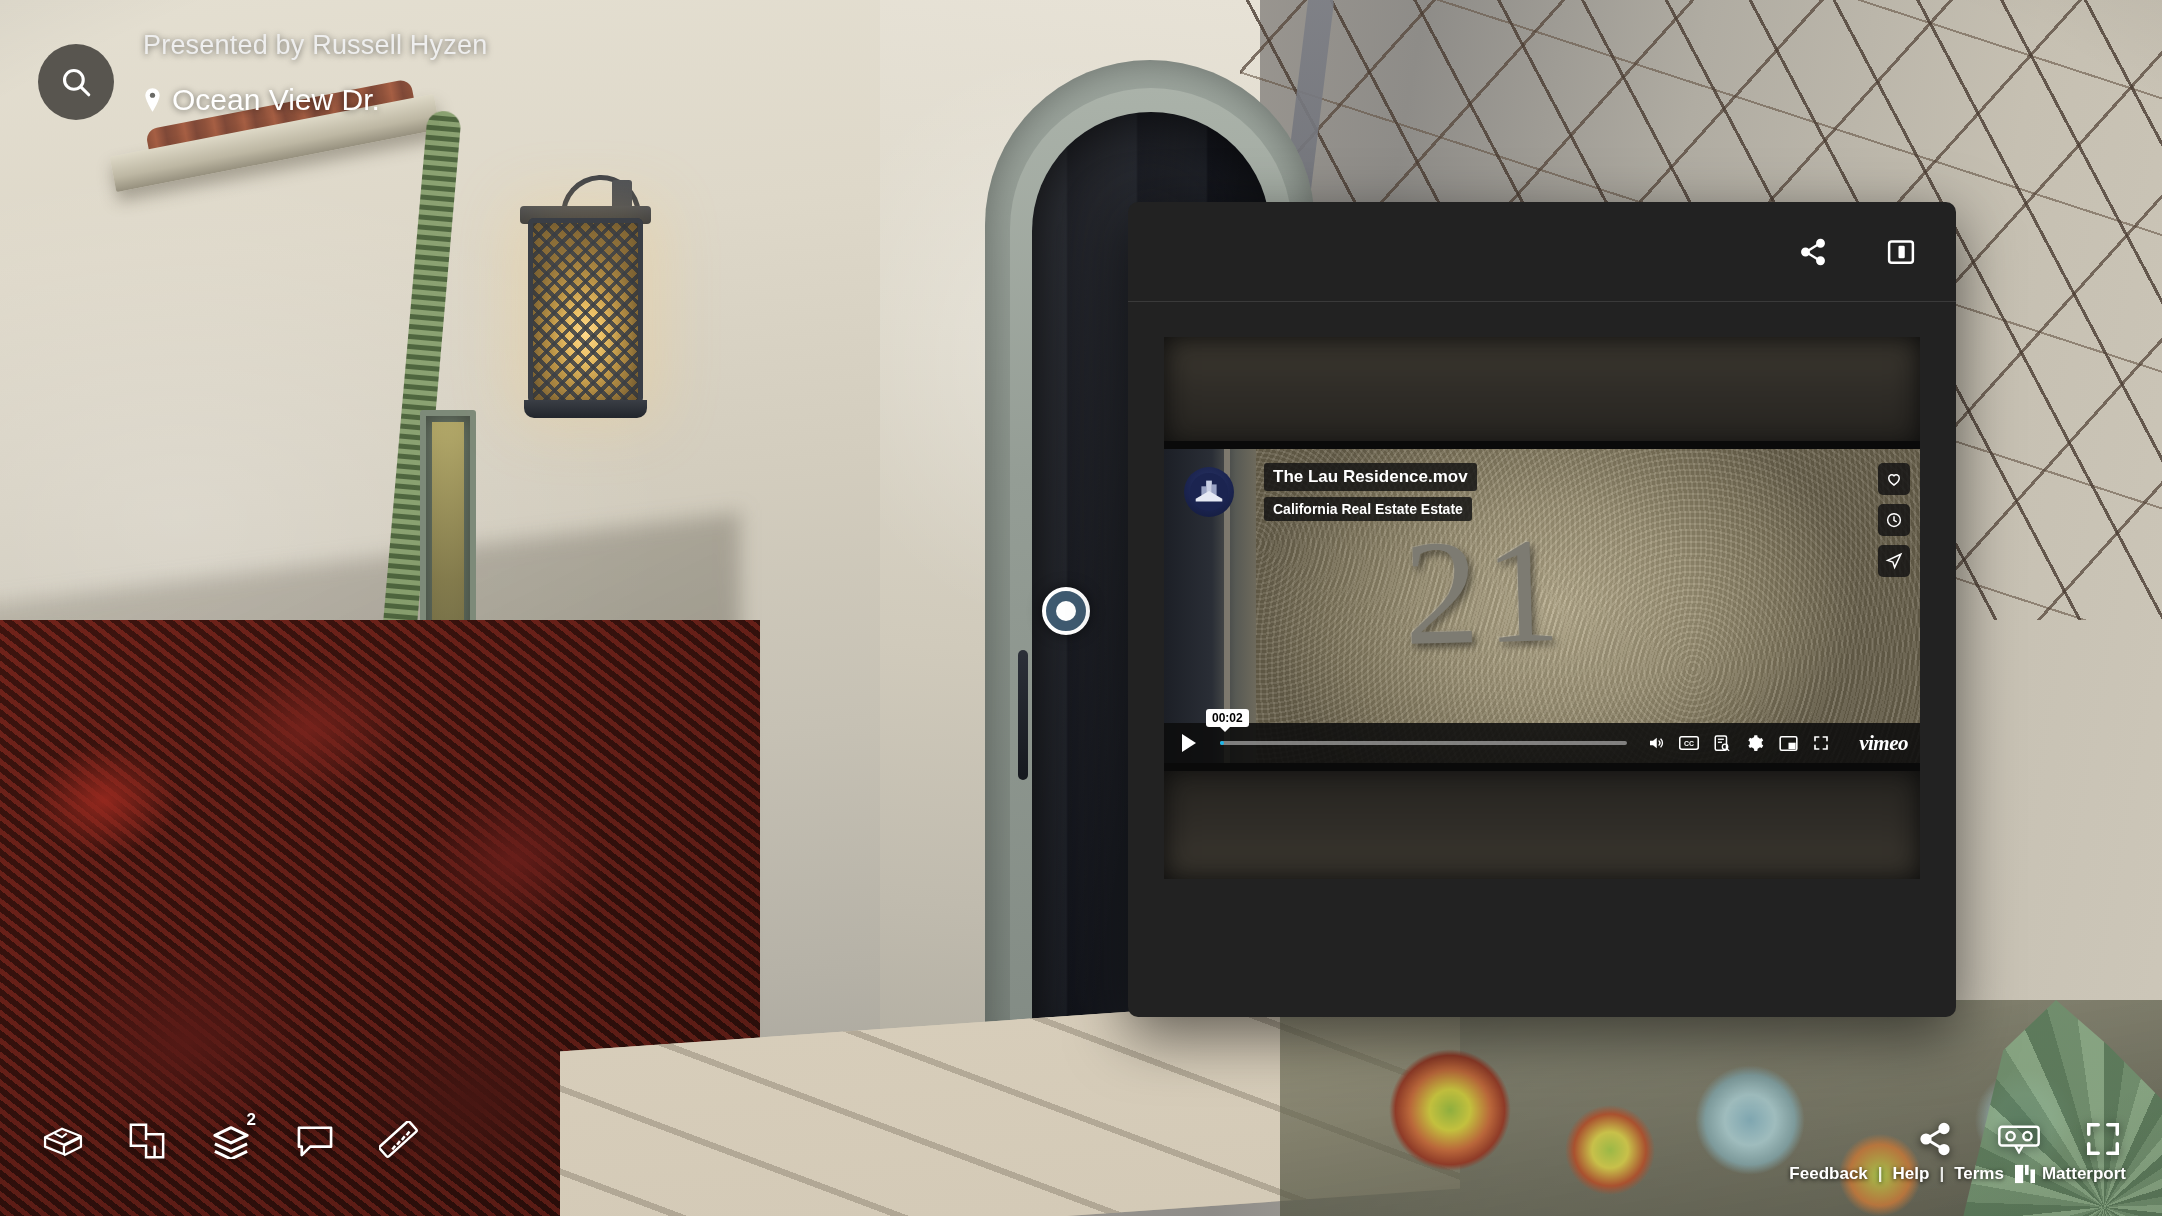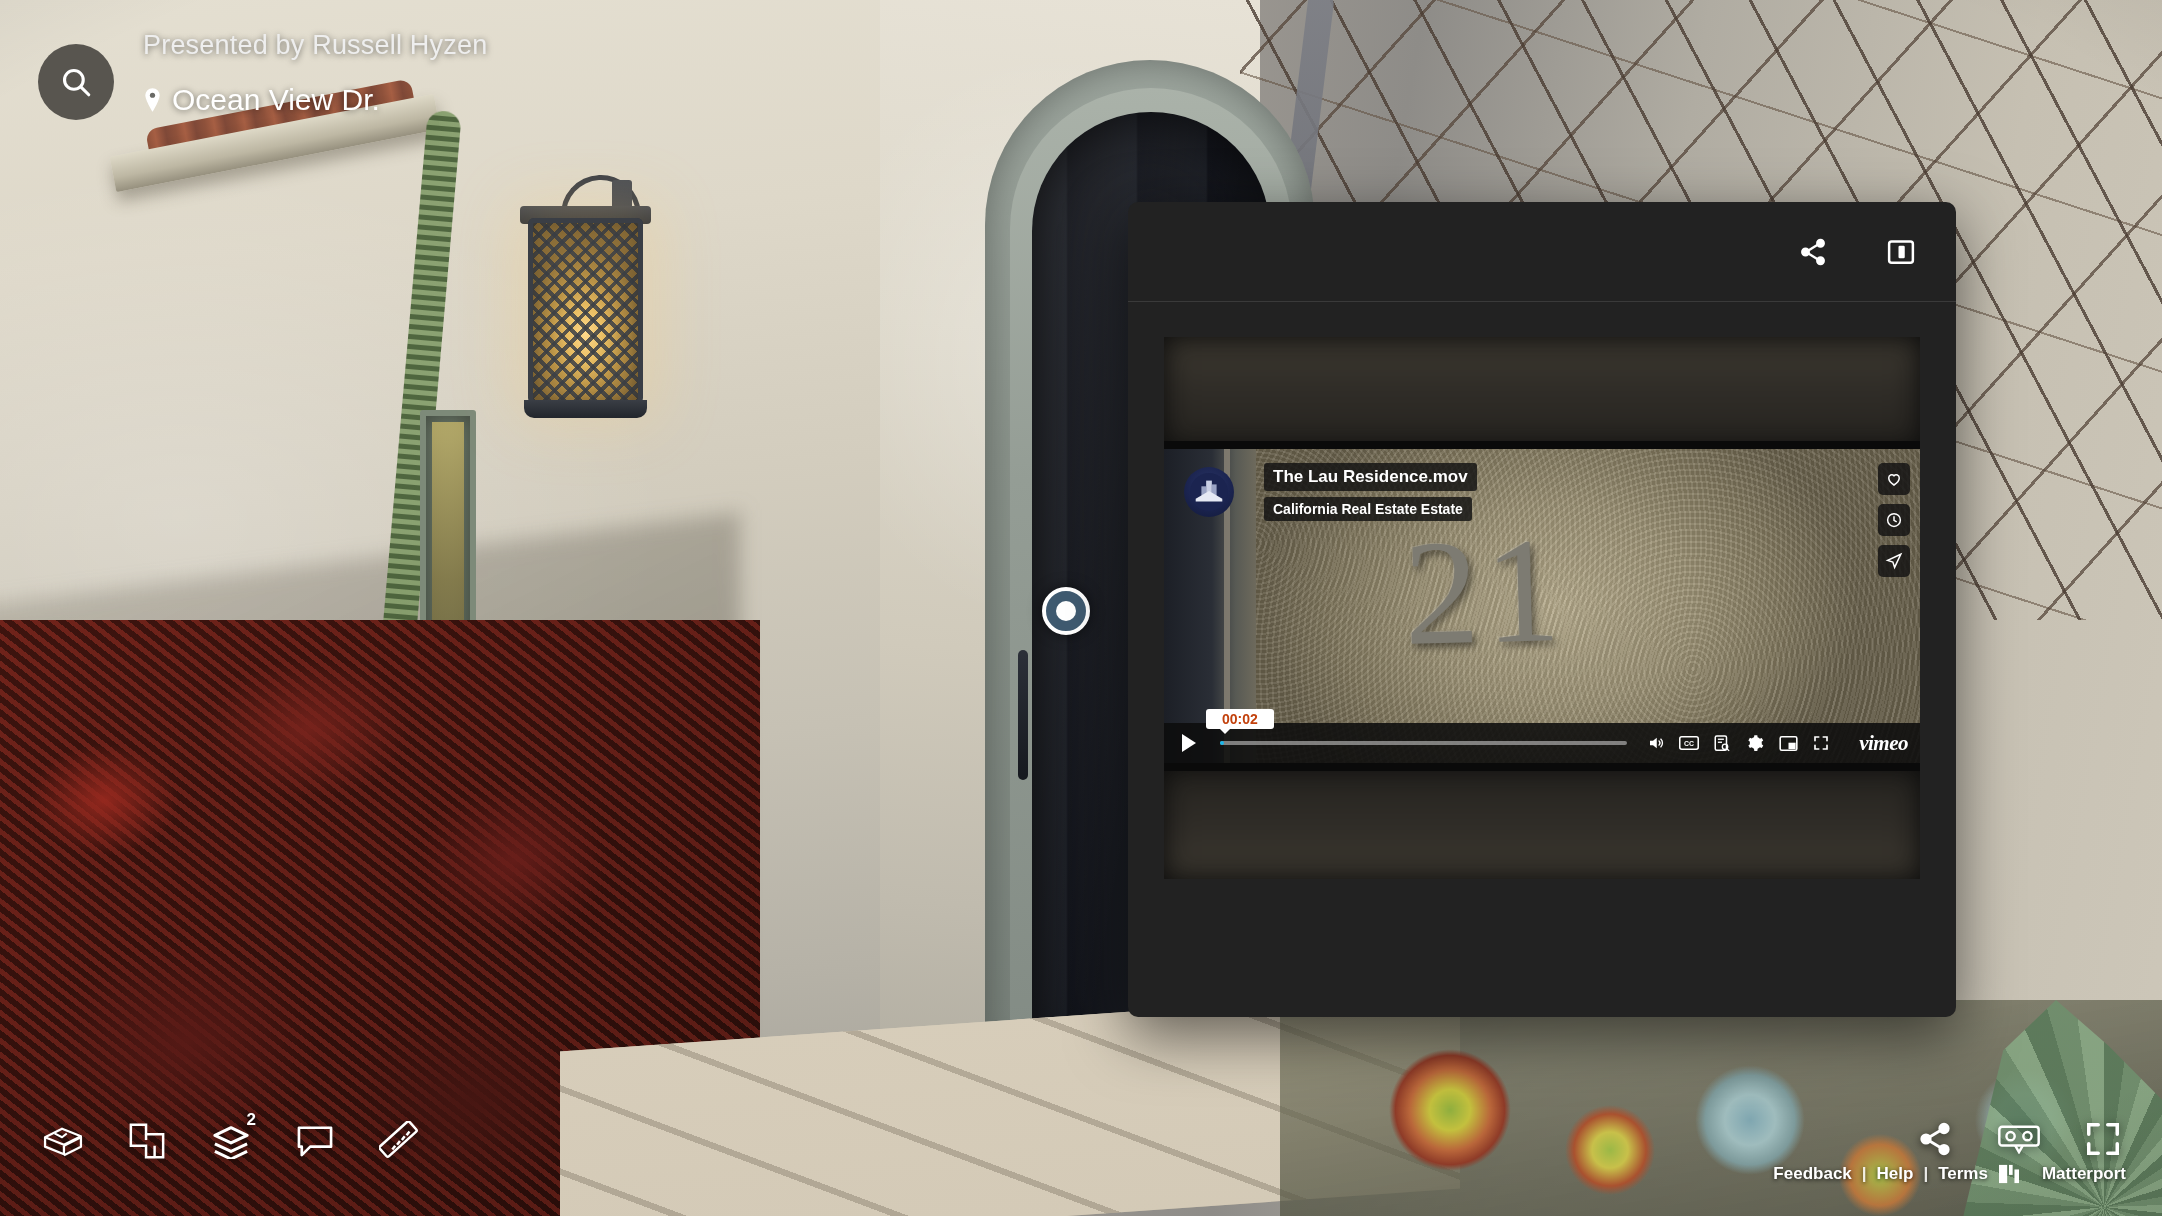--- a/index.html
+++ b/index.html
@@ -340,22 +340,22 @@
     display:flex; align-items:center; padding:0 12px; gap:10px;
   }
   .vm-play{ width:26px; height:26px; display:flex; align-items:center; justify-content:center; cursor:pointer; }
   .vm-track{
     position:relative; flex:1; height:4px; background:rgba(255,255,255,.45); border-radius:2px; cursor:pointer;
     margin:0 8px;
   }
   .vm-progress{ position:absolute; left:0; top:0; height:100%; width:1%; background:#1ab7ea; border-radius:2px; }
   .vm-tooltip{
     position:absolute; left:-14px; top:-32px;
-    background:#fff; color:#c2410c; font-size:14px; font-weight:700;
-    padding:2px 16px; border-radius:3px; white-space:nowrap;
+    background:#fff; color:#000000; font-size:12px; font-weight:700;
+    padding:2px 6px; border-radius:3px; white-space:nowrap;
   }
   .vm-tooltip::after{
     content:""; position:absolute; left:14px; bottom:-5px;
     border-left:5px solid transparent; border-right:5px solid transparent; border-top:5px solid #fff;
   }
   .vm-ctrls{ display:flex; align-items:center; gap:11px; }
   .vm-ico{ width:22px; height:22px; display:flex; align-items:center; justify-content:center; cursor:pointer; }
   .vm-logo{
     font-family:"Liberation Serif", serif;
     font-style:italic; font-weight:700; font-size:21px; color:#fff;
@@ -384,21 +384,21 @@
     display:flex; align-items:center; gap:38px;
   }
   .footer{
     position:absolute; right:36px; bottom:32px;
     display:flex; align-items:center; gap:10px;
     color:#ffffff; font-size:17px; font-weight:700;
     text-shadow:0 1px 4px rgba(0,0,0,.8);
   }
   .footer a{ color:#fff; text-decoration:none; cursor:pointer; }
   .footer .sep{ opacity:.85; }
-  .mp-logo{ display:flex; align-items:center; gap:22px; cursor:pointer; }
+  .mp-logo{ display:flex; align-items:center; gap:6px; cursor:pointer; }
 
   
   .waypoint{
     position:absolute; left:1042px; top:587px; width:48px; height:48px;
     border-radius:50%;
     background:#3f5a70;
     border:4px solid #ffffff;
     display:flex; align-items:center; justify-content:center;
     box-shadow:0 0 14px rgba(0,0,0,.5);
     cursor:pointer;

